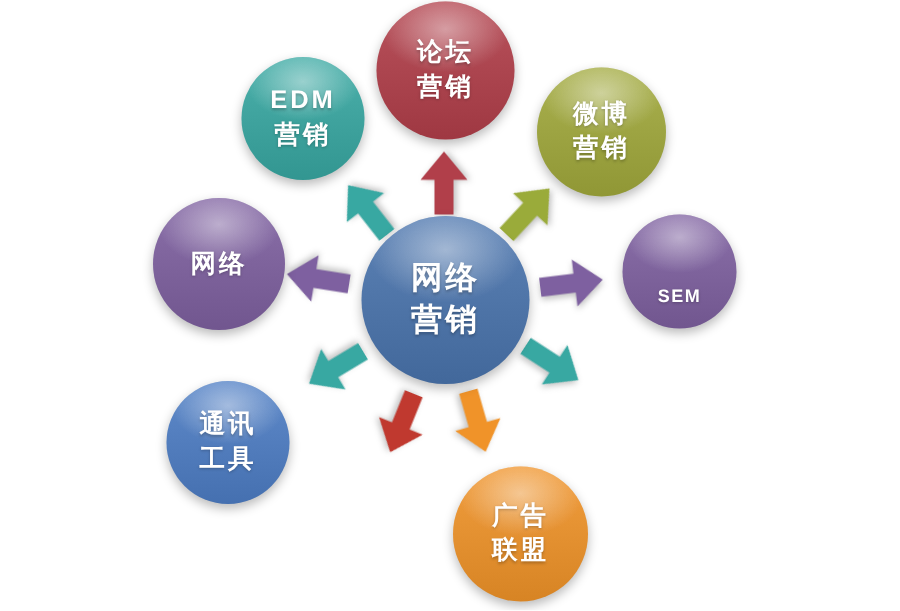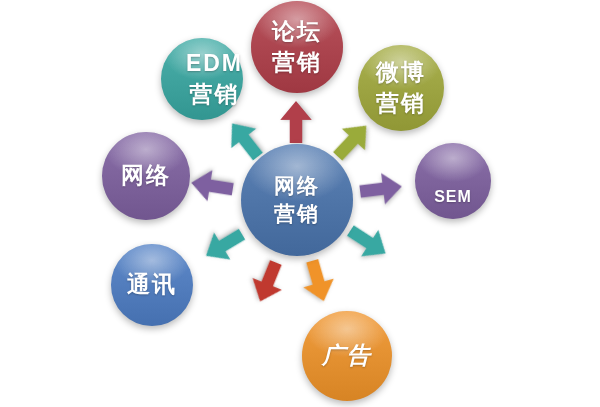--- a/index.html
+++ b/index.html
@@ -33,28 +33,28 @@
     border-radius: 50%;
     background:
       radial-gradient(ellipse 62% 42% at 50% 20%, rgba(255,255,255,0.45), rgba(255,255,255,0) 75%),
       linear-gradient(rgba(255,255,255,0.10), rgba(0,0,0,0.10));
     pointer-events: none;
   }
   .label {
     position: relative;
     color: #ffffff;
     font-weight: bold;
-    font-size: 23px;
+    font-size: 17px;
     line-height: 1.35;
     letter-spacing: 2px;
     text-shadow: 0 1px 2px rgba(0,0,0,0.25);
   }
   .label span { display: block; }
   .node.center .label { font-size: 21px; }
-  .node.latin .label { letter-spacing: 1px; font-size: 16px; margin-top: 32px; }
+  .node.latin .label { letter-spacing: 1px; font-size: 12px; margin-top: 32px; }
   .arrow {
     position: absolute;
     width: 42px;
     height: 32px;
     filter: drop-shadow(0 2px 2px rgba(0,0,0,0.25));
   }
   .arrow svg { width: 100%; height: 100%; display: block; }
   .arrow svg polygon { fill: var(--c, #888); }
 </style>
 </head>
@@ -129,39 +129,41 @@
     </div>
   </div>
 
   <div class="node latin" style="left: 415px; top: 143px; width: 76px; height: 76px; --c: #7e60a0;">
     <div class="label">
       <span>SEM</span>
     </div>
   </div>
 
 
-  <div class="node" style="left: 302px; top: 311px; width: 90px; height: 90px; font-style: italic; --c: #f09329;">
+  <div class="node" style="left: 302px; top: 311px; width: 90px; height: 90px; --c: #f09329;">
     <div class="label">
       <span>广告</span>
+      <span>联盟</span>
     </div>
   </div>
 
 
-  <div class="node" style="left: 111px; top: 244px; width: 82px; height: 82px; text-align: right; --c: #4d7dc4;">
+  <div class="node" style="left: 111px; top: 254px; width: 82px; height: 82px; text-align: right; --c: #4d7dc4;">
     <div class="label">
       <span>通讯</span>
+      <span>工具</span>
     </div>
   </div>
 
   <div class="node" style="left: 102px; top: 132px; width: 88px; height: 88px; --c: #7e60a0;">
     <div class="label">
       <span>网络</span>
     </div>
   </div>
 
-  <div class="node" style="left: 161px; top: 38px; width: 82px; height: 82px; justify-content: flex-end; --c: #38a8a2;">
+  <div class="node" style="left: 161px; top: 38px; width: 82px; height: 82px; --c: #38a8a2;">
     <div class="label">
       <span>EDM</span>
       <span>营销</span>
     </div>
   </div>
 
 </div>
 
 </body></html>

